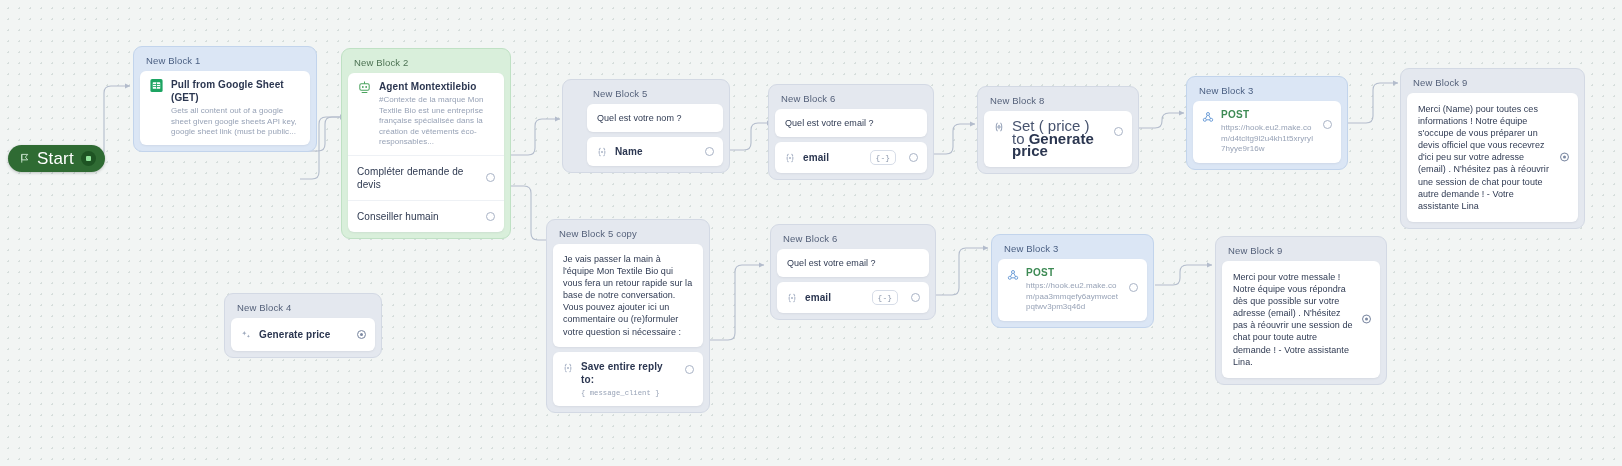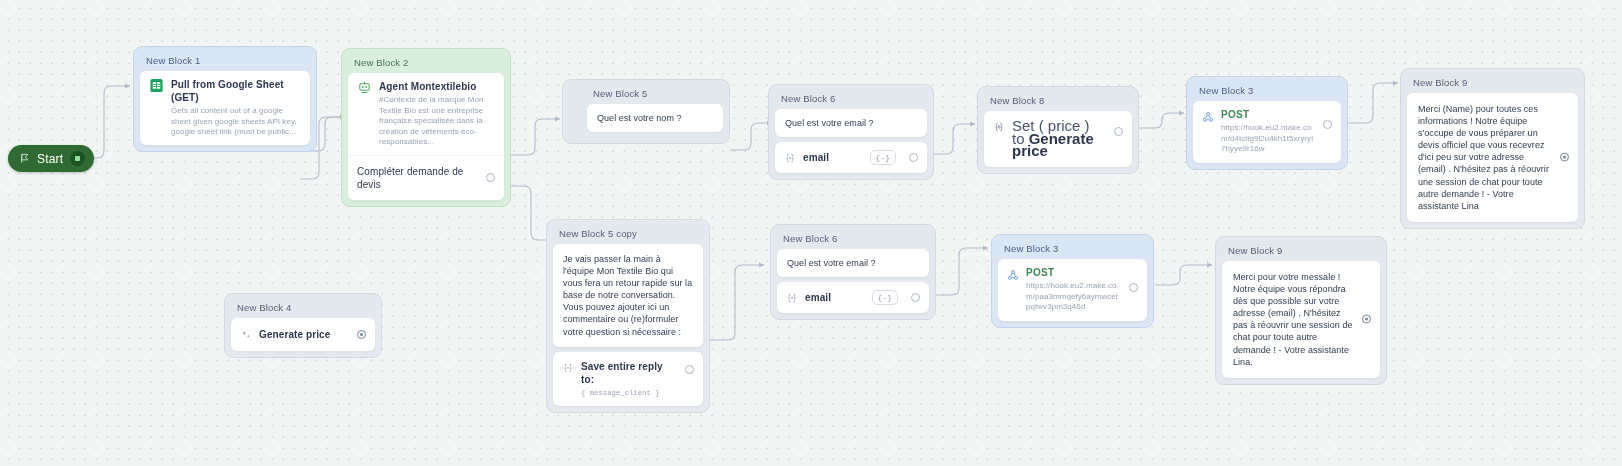--- a/index.html
+++ b/index.html
@@ -18,21 +18,21 @@
   }
   #edges{position:absolute;inset:0;width:1622px;height:466px;pointer-events:none;}
 
   
   .start-node{
     position:absolute;display:flex;align-items:center;gap:7px;
     background:#2f6b33;color:#ffffff;border-radius:16px;
     height:27px;padding:0 9px 0 11px;
     box-shadow:0 1px 3px rgba(20,40,30,.25);
   }
-  .start-node .start-label{font-size:12px;letter-spacing:.2px;}
+  .start-node .start-label{font-size:17px;letter-spacing:.2px;}
   .start-flag{width:11px;height:11px;display:block;}
   .start-dot{
     width:15px;height:15px;border-radius:50%;
     background:#1e5423;display:flex;align-items:center;justify-content:center;
   }
   .start-dot i{width:5px;height:5px;background:#8fe39a;border-radius:1px;display:block;}
 
   
   .group{
     position:absolute;border-radius:9px;box-sizing:border-box;
@@ -182,27 +182,46 @@
           <div class="row-title">Agent Montextilebio</div>
           <div class="row-sub">#Contexte de la marque Mon Textile Bio est une entreprise française spécialisée dans la création de vêtements éco-responsables...</div>
         </div>
       </div>
       <div class="row" style="padding-top:9px;padding-bottom:9px;align-items:center;">
         <div class="row-main">
             <div class="row-title plain">Compléter demande de devis</div>
           </div>
         <span class="port" style="margin-top:0;"></span>
       </div>
+      <div class="row" style="padding-top:9px;padding-bottom:9px;align-items:center;">
+        <div class="row-main">
+            <div class="row-title plain">Conseiller humain</div>
+          </div>
+        <span class="port" style="margin-top:0;"></span>
+      </div>
     </div>
   </div>
 
   <div class="group grey" style="left:562px;top:79px;width:168px;padding-left:24px;">
     <div class="group-title">New Block 5</div>
     <div class="card msg-card" style="margin-bottom:5px;">
       <div class="text-body" style="padding:8px 10px;">Quel est votre nom ?</div>
+    </div>
+    <div class="card">
+      <div class="row" style="align-items:center;padding:8px 9px;">
+        <svg class="icon-sm" viewBox="0 0 12 12">
+          <path d="M4.2 2.2 C2.8 2.8 2.8 9.2 4.2 9.8" fill="none" stroke="#aab4c7" stroke-width="1.1" stroke-linecap="round" stroke-dasharray="2 1.4"></path>
+          <path d="M7.8 2.2 C9.2 2.8 9.2 9.2 7.8 9.8" fill="none" stroke="#aab4c7" stroke-width="1.1" stroke-linecap="round" stroke-dasharray="2 1.4"></path>
+          <circle cx="6" cy="6" r="1" fill="#aab4c7"></circle>
+        </svg>
+        <div class="row-main">
+            <div class="row-title">Name</div>
+          </div>
+        <span class="port" style="margin-top:0;"></span>
+      </div>
     </div>
   </div>
 
   <div class="group grey" style="left:768px;top:84px;width:166px;">
     <div class="group-title">New Block 6</div>
     <div class="card msg-card" style="margin-bottom:5px;">
       <div class="text-body" style="padding:8px 10px;">Quel est votre email ?</div>
     </div>
     <div class="card">
       <div class="row" style="align-items:center;padding:8px 9px;gap:7px;">

